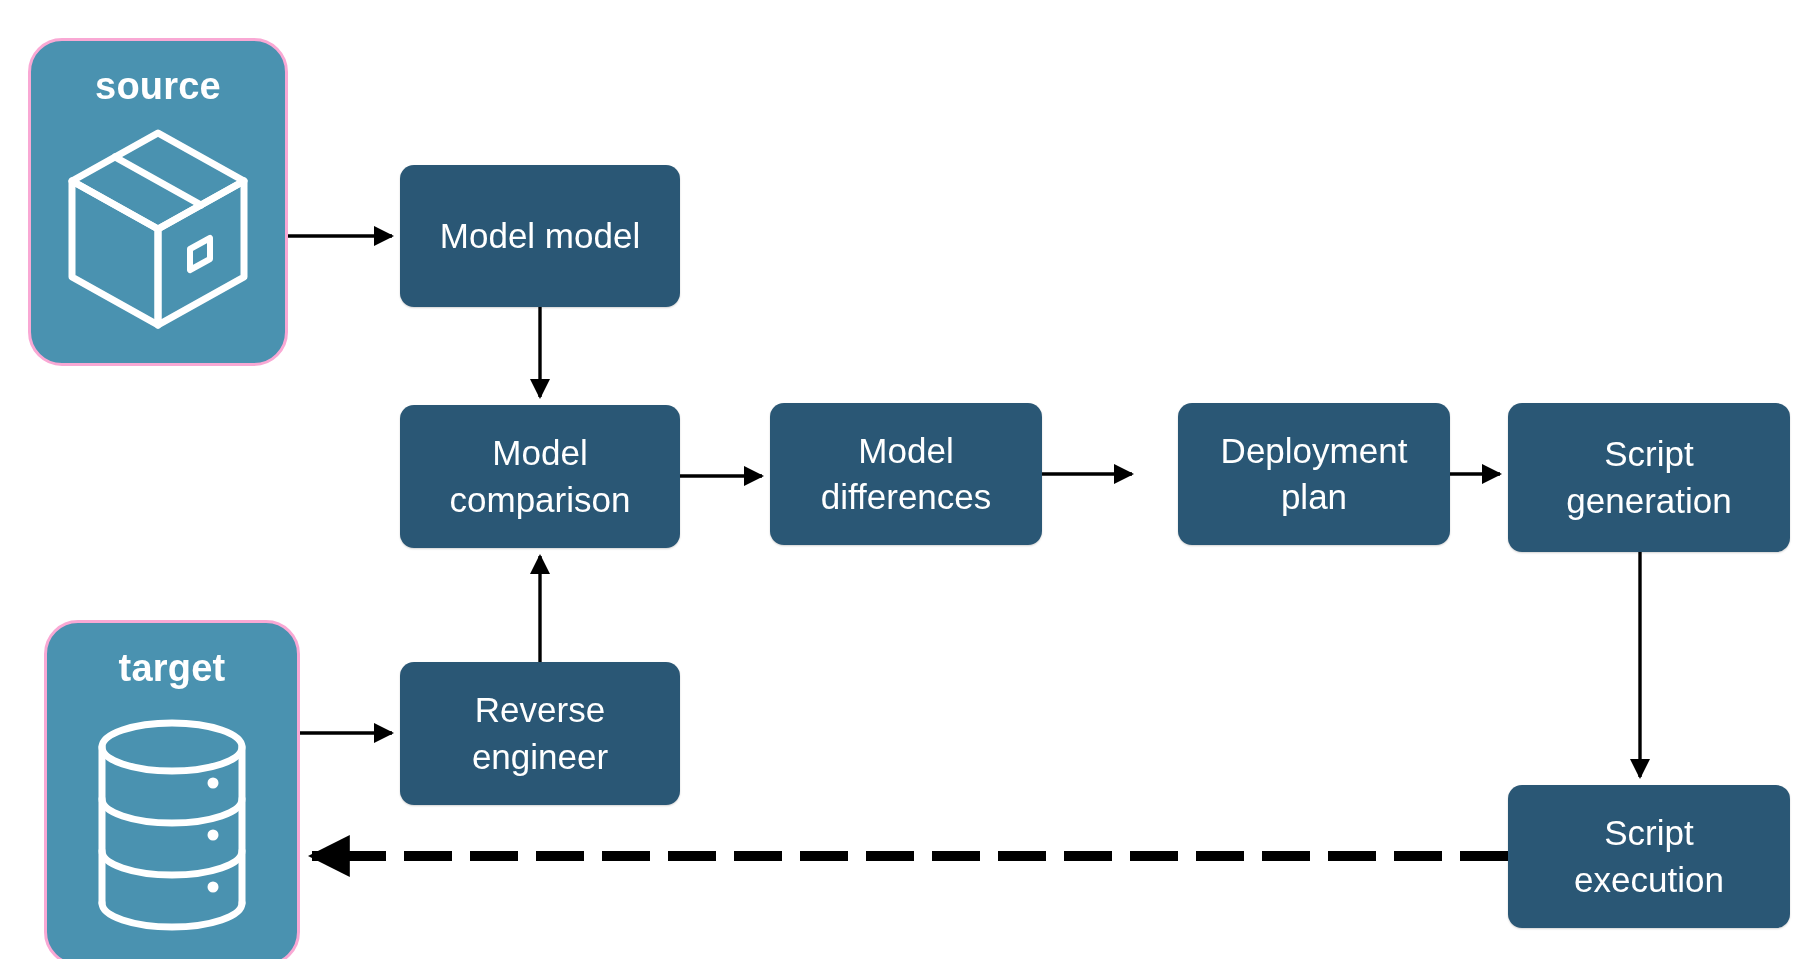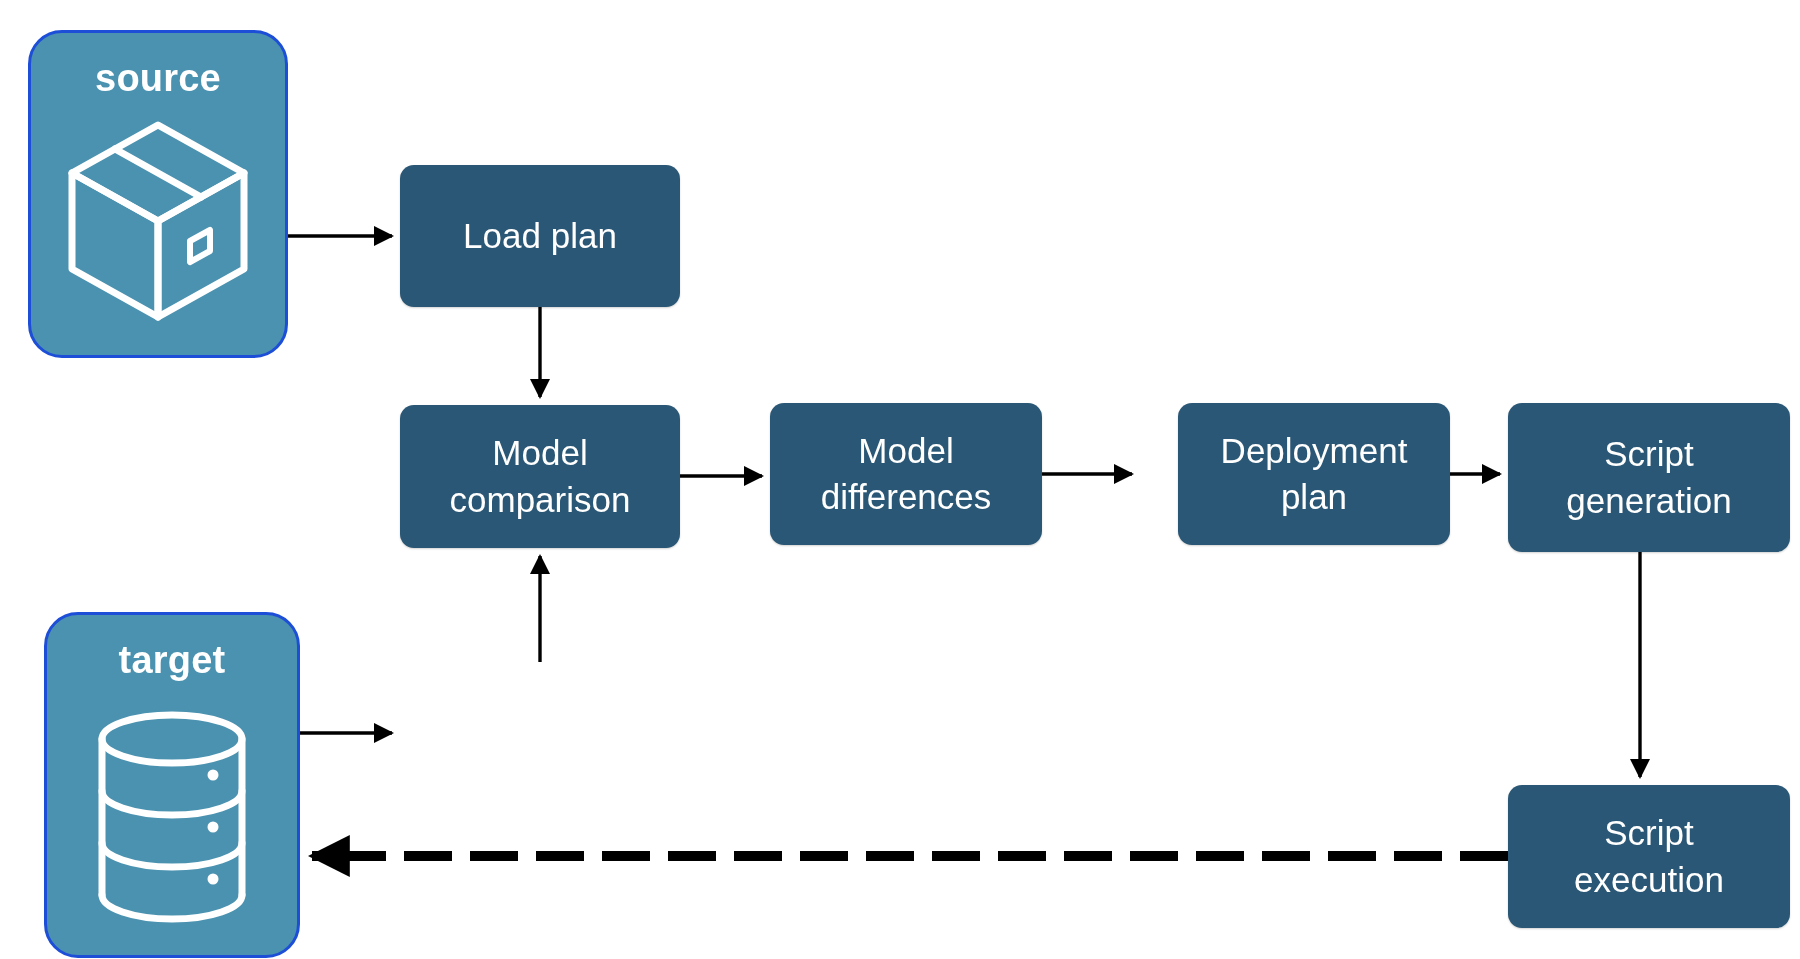--- a/index.html
+++ b/index.html
@@ -4,26 +4,27 @@
 <style>
   html,body{margin:0;padding:0;background:#ffffff;}
   body{width:1800px;height:959px;overflow:hidden;font-family:"Liberation Sans",sans-serif;}
   #stage{position:relative;width:1800px;height:959px;background:#ffffff;}
 
   svg#edges{position:absolute;left:0;top:0;width:1800px;height:959px;pointer-events:none;}
 
   .endpoint{
     position:absolute;
     background:#4a92b0;
-    border:3px solid #1d4ed8;
+    border:3px solid #f9a8d4;
     border-radius:34px;
     box-sizing:border-box;
     display:flex;
     flex-direction:column;
     align-items:center;
+    margin-top:8px;
   }
   .endpoint .ep-label{
     color:#ffffff;
     font-weight:bold;
     font-size:38px;
     letter-spacing:.2px;
     line-height:1;
   }
   .endpoint .ep-icon{
     flex:1;
@@ -125,21 +126,21 @@
         <path d="M15 84 A70 24 0 0 0 155 84"></path>
         <path d="M15 136 A70 24 0 0 0 155 136"></path>
         <circle cx="126" cy="68" r="5.5" fill="#ffffff" stroke="none"></circle>
         <circle cx="126" cy="120" r="5.5" fill="#ffffff" stroke="none"></circle>
         <circle cx="126" cy="172" r="5.5" fill="#ffffff" stroke="none"></circle>
       </svg>
     </span>
   </div>
 
   <div class="pbox" id="box-load-model">
-    <span class="plabel">Load plan</span>
+    <span class="plabel">Model model</span>
   </div>
 
   <div class="pbox" id="box-model-comparison">
     <span class="plabel">Model
 comparison</span>
   </div>
 
   <div class="pbox" id="box-model-differences">
     <span class="plabel">Model
 differences</span>
@@ -148,19 +149,23 @@
   <div class="pbox" id="box-deployment-plan">
     <span class="plabel">Deployment
 plan</span>
   </div>
 
   <div class="pbox" id="box-script-generation">
     <span class="plabel">Script
 generation</span>
   </div>
 
+  <div class="pbox" id="box-reverse-engineer">
+    <span class="plabel">Reverse
+engineer</span>
+  </div>
 
   <div class="pbox" id="box-script-execution">
     <span class="plabel">Script
 execution</span>
   </div>
 
 </div>
 
 </body></html>

